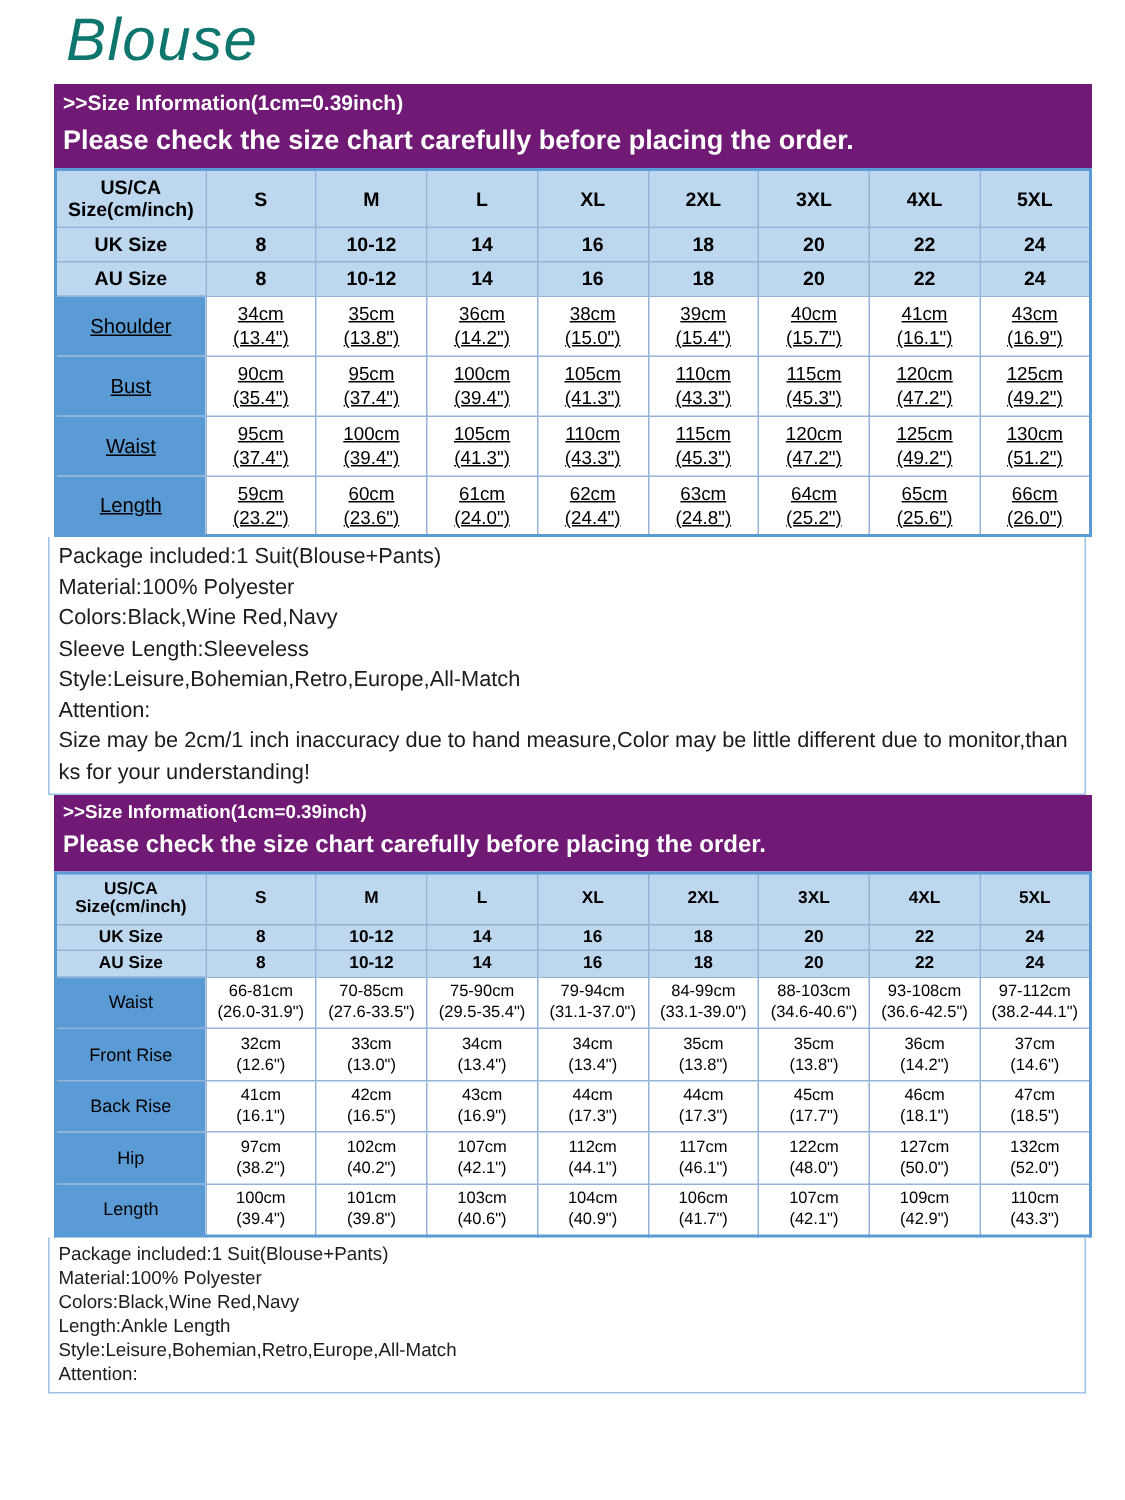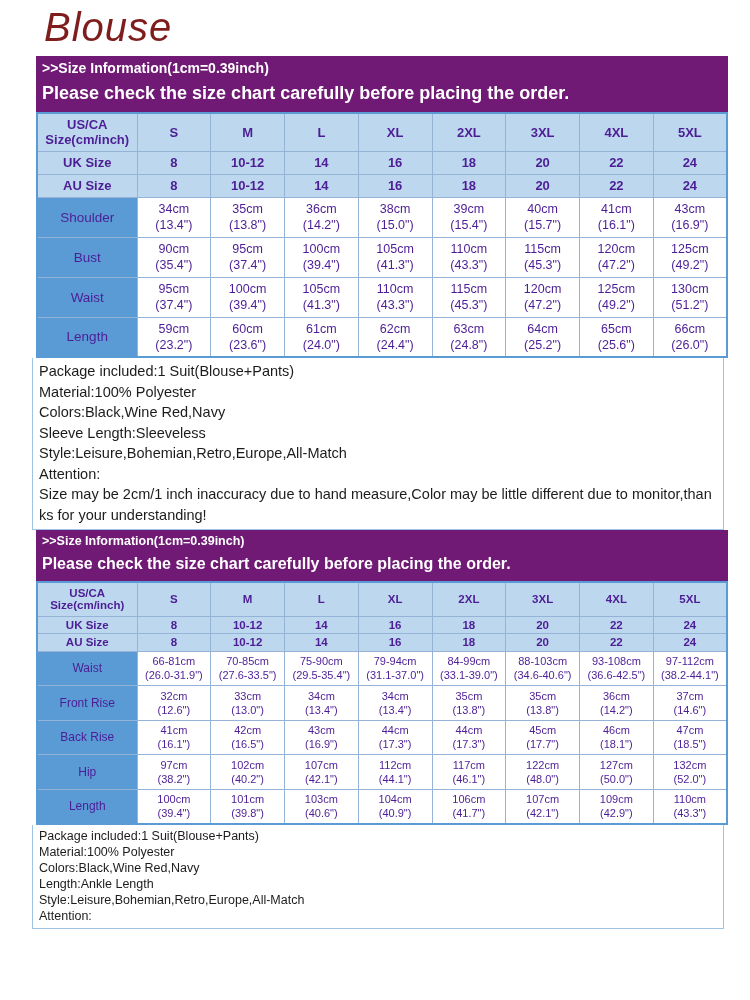--- a/index.html
+++ b/index.html
@@ -2,21 +2,21 @@
 <html><head>
 <meta charset="utf-8">
 <style>
   html,body{margin:0;padding:0;background:#ffffff;}
   .page{
     width:750px;height:1000px;background:#ffffff;overflow:hidden;
     font-family:"Liberation Sans", sans-serif;color:#1c1c1c;
   }
   .section-title{
     font-style:italic;font-weight:normal;font-size:40px;line-height:46px;
-    margin:0 0 6px 44px;color:#7f1d1d;letter-spacing:1px;
+    margin:0 0 6px 44px;color:#0f766e;letter-spacing:1px;
   }
   .blouse .section-title{padding-top:4px;}
   .pants .section-title{padding-top:30px;}
   .banner{
     width:680px;margin-left:36px;color:#ffffff;
     padding:4px 6px 8px 6px;
   }
   .banner-line1{font-weight:bold;}
   .banner-line2{font-weight:bold;margin-top:7px;}
   .blouse .banner-line1{font-size:14px;}
@@ -32,41 +32,41 @@
   }
   col.label-col{width:100px;}
   thead th{font-weight:bold;}
   th.row-label{font-weight:bold;}
   th.measure-label{font-weight:normal;}
   td.size-val{font-weight:bold;}
 
   
   .blouse thead tr{height:38px;}
   .blouse tr.size-row{height:23px;}
-  .blouse tr.measure-row{height:40px;}
+  .blouse tr.measure-row{height:40px;text-decoration:underline;}
   .blouse table{font-size:13px;}
   .blouse td.measure-cell{font-size:12.5px;line-height:16px;}
   .blouse th.measure-label{font-size:13.5px;}
 
   .pants thead tr{height:34px;}
   .pants tr.size-row{height:17.5px;}
   .pants tr.measure-row{height:34.5px;}
   .pants table{font-size:11.5px;}
   .pants td.measure-cell{font-size:11px;line-height:14px;}
   .pants th.measure-label{font-size:12px;}
 
   .notes{
     width:678px;margin-left:32px;border:1px solid #9DC3E6;border-top:none;
     padding:3px 6px 4px 6px;word-break:break-all;
   }
   .blouse .notes{font-size:14.5px;line-height:20.5px;}
   .pants .notes{font-size:12.5px;line-height:16px;}
   .note-line{white-space:normal;}
 </style>
-<style>.banner{background:#701a75;color:#FFFFFF;}table.size-table{border:2px solid #5B9BD5;color:#4c1d95;}table.size-table th,table.size-table td{border:1px solid #95B3D7;}thead th,tr.size-row th,tr.size-row td{background:#BDD7EE;text-align:center;}th.measure-label{background:#5B9BD5;}td.measure-cell{background:#FFFFFF;}.notes{border-color:#9DC3E6;color:#1C1C1C;}</style></head>
+<style>.banner{background:#701a75;color:#FFFFFF;}table.size-table{border:2px solid #5B9BD5;color:#000000;}table.size-table th,table.size-table td{border:1px solid #95B3D7;}thead th,tr.size-row th,tr.size-row td{background:#BDD7EE;text-align:center;}th.measure-label{background:#5B9BD5;}td.measure-cell{background:#FFFFFF;}.notes{border-color:#9DC3E6;color:#1C1C1C;}</style></head>
 <body>
 
 <div class="page">
 
   <section class="product-section blouse">
     <h1 class="section-title">Blouse</h1>
     <div class="banner">
       <div class="banner-line1">&gt;&gt;Size Information(1cm=0.39inch)</div>
       <div class="banner-line2">Please check the size chart carefully before placing the order.</div>
     </div>

